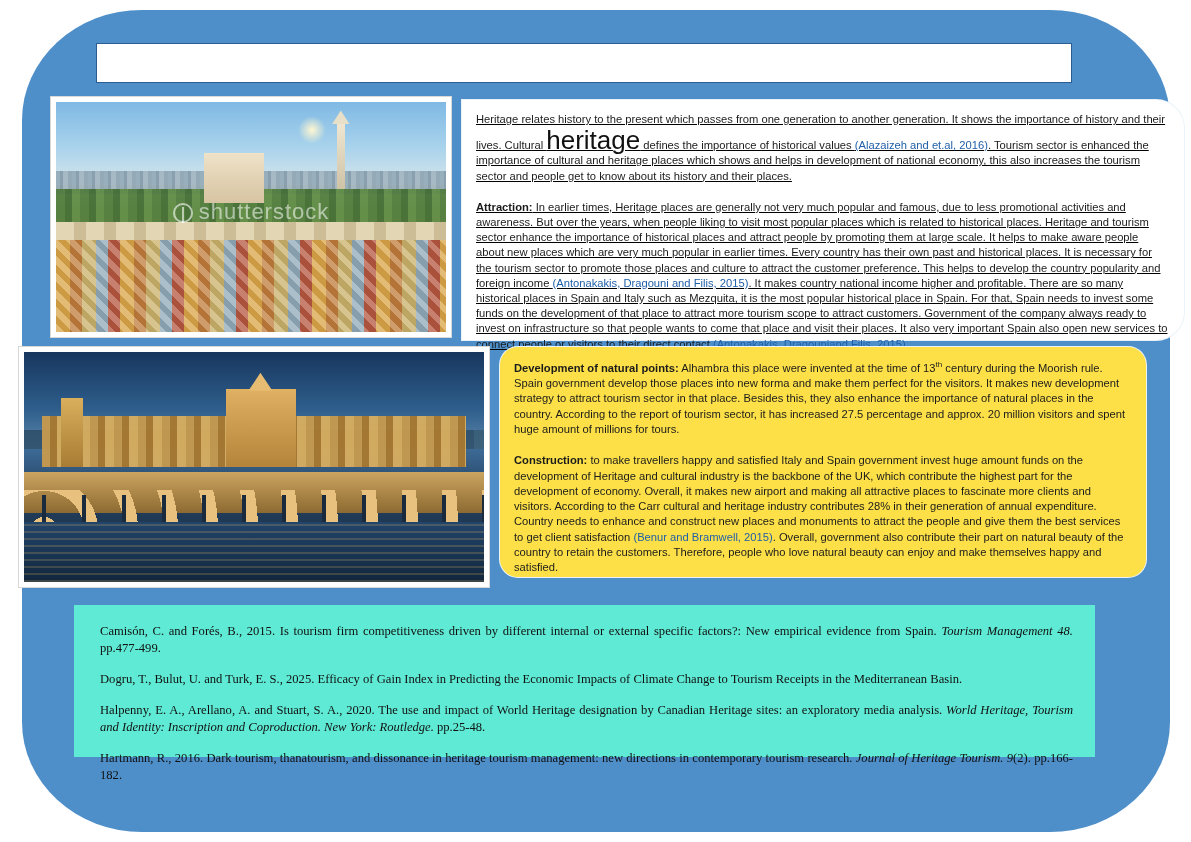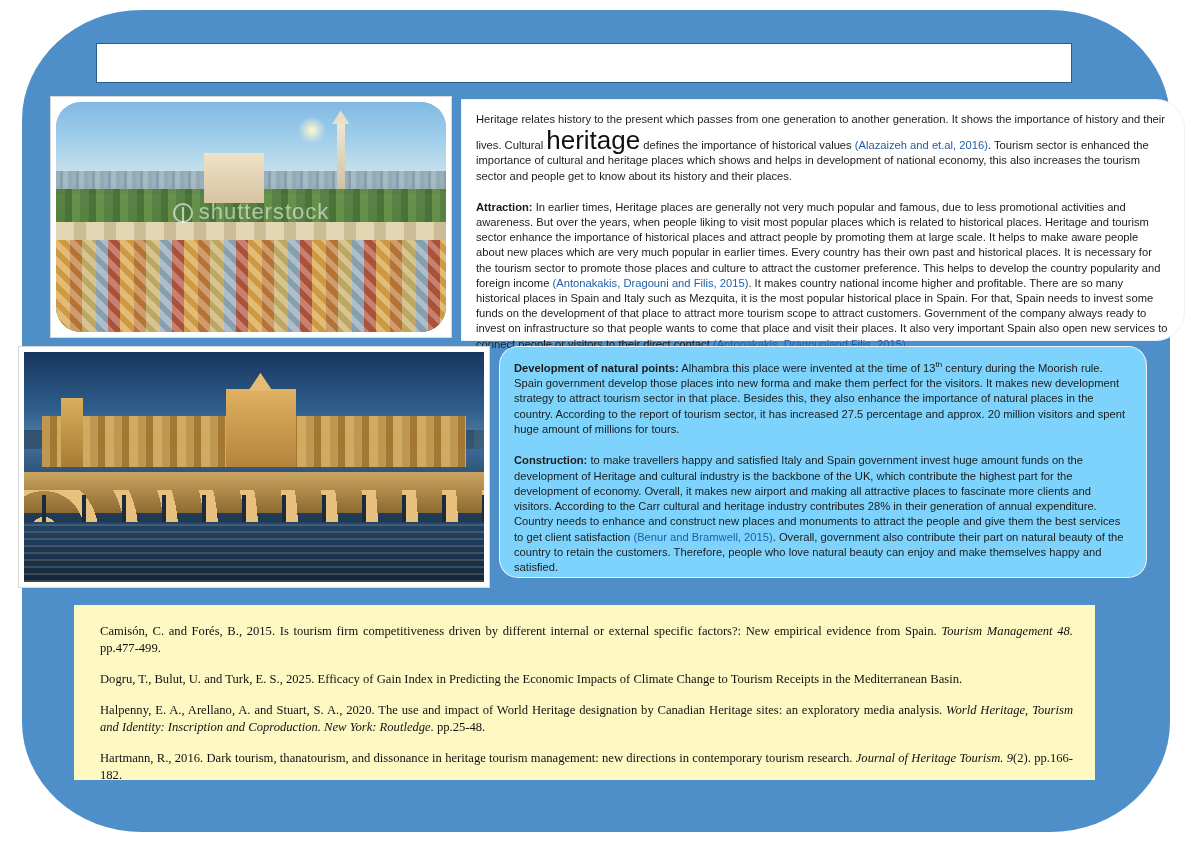--- a/index.html
+++ b/index.html
@@ -51,21 +51,20 @@
     padding: 5px;
     box-shadow: 0 0 0 1px #d8d8d8;
     z-index: 5;
   }
   .img1 {
     position: relative;
     width: 100%;
     height: 100%;
     overflow: hidden;
     background: linear-gradient(#8fc4e8 0%, #b9dcf2 22%, #cfe5ee 30%, #cbd7c6 38%, #9fbe7a 48%, #d9c89a 58%, #c8a86f 66%, #9e7f53 74%, #7a6b55 82%, #5f5a4e 100%);
-    border-radius: 25px;
   }
   
   .i1-sky { position:absolute; left:0; top:0; width:100%; height:36%;
     background: linear-gradient(#7fb9e4, #a9d3ec 55%, #d8e6ea 100%); }
   .i1-sun { position:absolute; left:62%; top:6%; width:28px; height:28px; border-radius:50%;
     background: radial-gradient(#fff7d0, rgba(255,240,190,0) 70%); }
   
   .i1-city { position:absolute; left:0; top:30%; width:100%; height:10%;
     background: repeating-linear-gradient(90deg, #8ea6b4 0 4px, #7c94a4 4px 7px, #9fb2bd 7px 12px, #8aa0ae 12px 16px); opacity:.85; }
   
@@ -138,54 +137,55 @@
   .panel1 {
     position: absolute;
     left: 462px;
     top: 100px;
     width: 722px;
     height: 240px;
     background: #ffffff;
     border-radius: 0 28px 28px 0;
     padding: 12px 16px 22px 14px;
     box-shadow: 0 0 0 1px #ebf3f8;
+    text-decoration: underline;
   }
   .panel1-inner { font-size: 11.2px; line-height: 15.2px; color: #1b1b1b; text-align: left; }
   .hero-word {
     font-size: 26px; line-height: 26px; color: #111;
     font-family: "Liberation Sans", sans-serif;
   }
   .cite { color: #1f5fa8; }
   .bold { font-weight: bold; }
   .p-gap { margin-top: 16px; display: block; }
 
   
   .panel2 {
     position: absolute;
     left: 500px;
     top: 347px;
     width: 646px;
     height: 230px;
-    background: #7dd3fc;
+    background: #fde047;
     border-radius: 18px;
     padding: 10px 16px 8px 14px;
     overflow: hidden;
     box-shadow: 0 0 0 1px #ebf3f8;
   }
   .panel2-inner { font-size: 11.2px; line-height: 15.3px; color: #1b1b1b; }
   sup { font-size: 8px; }
 
   
   .refs {
     position: absolute;
     left: 74px;
     top: 605px;
     width: 1021px;
-    height: 175px;
-    background: #fef9c3;
+    height: 152px;
+    background: #5eead4;
     padding: 18px 22px 6px 26px;
   }
   .ref-item {
     font-family: "Liberation Serif", serif;
     font-size: 12.6px;
     line-height: 17px;
     color: #111;
     text-align: justify;
     margin-bottom: 14px;
   }

